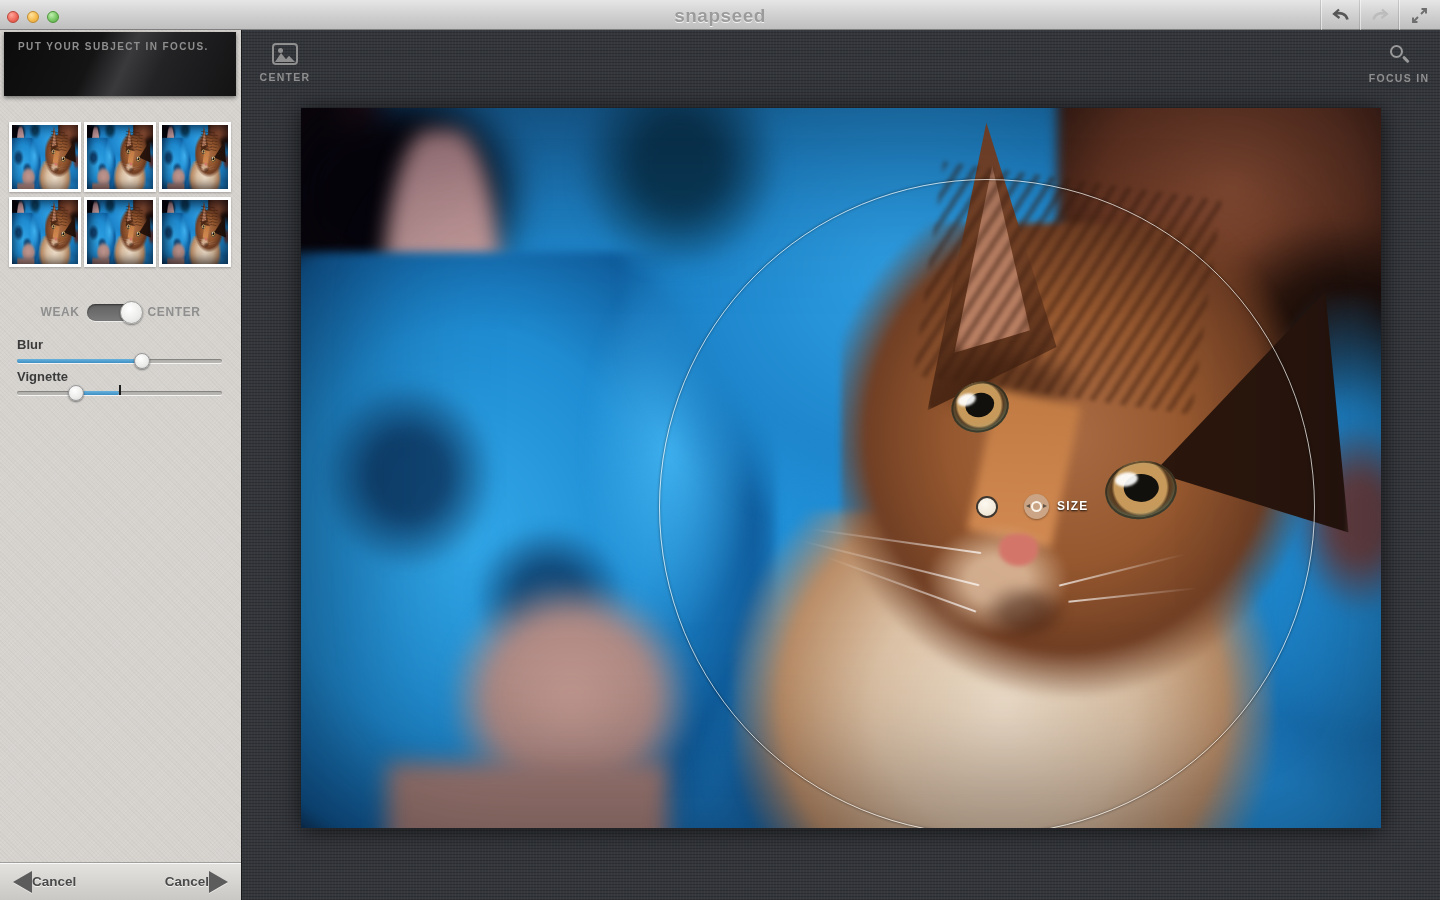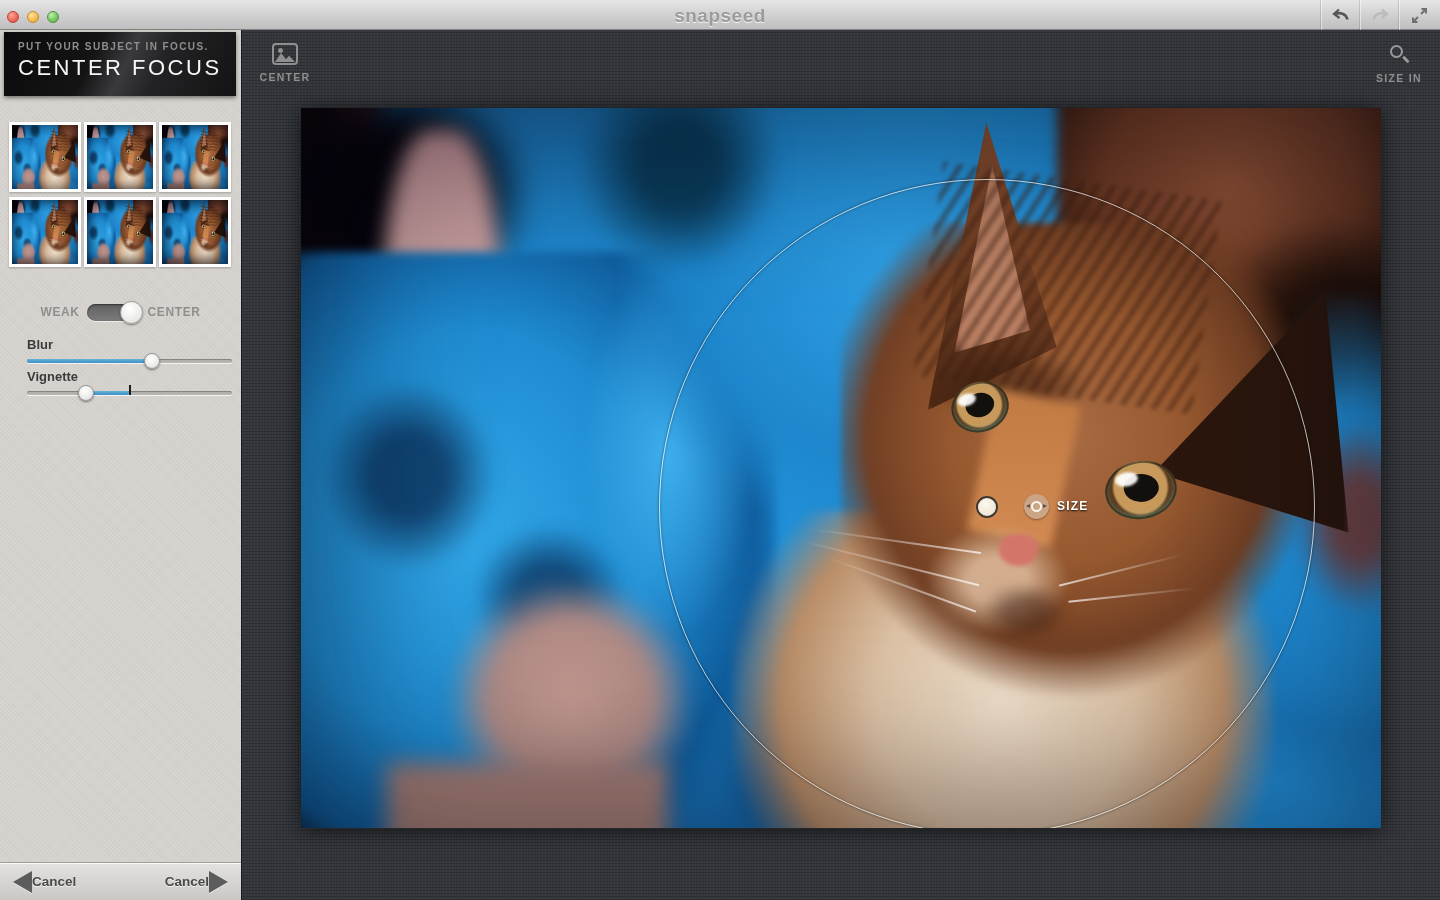--- a/index.html
+++ b/index.html
@@ -49,21 +49,21 @@
 
   .strength-row { position:absolute; left:0; top:269px; width:100%; height:26px;
     display:flex; align-items:center; justify-content:center; gap:7px; }
   .toggle-label { font-size:12px; font-weight:bold; letter-spacing:.6px; color:#8f8f8f; }
   .toggle { position:relative; width:54px; height:17px; border-radius:9px; cursor:pointer;
     background:linear-gradient(#606060,#7b7b7b); box-shadow:inset 0 1px 2px rgba(0,0,0,.5), 0 1px 0 rgba(255,255,255,.6); }
   .toggle-knob { position:absolute; right:-2px; top:-3px; width:23px; height:23px; border-radius:50%;
     background:radial-gradient(circle at 40% 32%, #ffffff, #ececea 60%, #d4d4d2);
     border:1px solid #9d9d9b; box-shadow:0 1px 2px rgba(0,0,0,.4); }
 
-  .slider-group { position:absolute; left:27px; width:205px; }
+  .slider-group { position:absolute; left:17px; width:205px; }
   .slider-label { font-size:13px; font-weight:bold; color:#3b3b3b; }
   .slider-track { position:relative; margin-top:7px; height:4px; border-radius:2px; background:#b7b5b1;
     box-shadow:inset 0 1px 1px rgba(0,0,0,.3), 0 1px 0 rgba(255,255,255,.75); cursor:pointer; }
   .slider-fill { position:absolute; left:0; top:0; height:100%; border-radius:2px;
     background:linear-gradient(#66b2dd,#3f8fc3); }
   .slider-knob { position:absolute; top:50%; width:16px; height:16px; border-radius:50%;
     transform:translate(-50%,-50%); cursor:pointer;
     background:radial-gradient(circle at 40% 32%, #ffffff, #ebebe9 60%, #d2d2d0);
     border:1px solid #98989a; box-shadow:0 1px 2px rgba(0,0,0,.45); }
   .center-tick { position:absolute; top:-6px; width:2px; height:10px; background:#1c1c1c; transform:translateX(-50%); }
@@ -234,21 +234,20 @@
         <svg width="17" height="17" viewBox="0 0 17 17">
           <path d="M10 7 L15 2 M10.5 2 H15 V6.5 M7 10 L2 15 M2 10.5 V15 H6.5" fill="none" stroke="#6e6e6e" stroke-width="1.9"></path>
         </svg>
       </div>
     </div>
   </div>
 
   <aside class="sidebar">
     <div class="filter-header">
       <div class="filter-sub">PUT YOUR SUBJECT IN FOCUS.</div>
-      <div class="filter-title">CENTER FOCUS</div>
     </div>
 
     <div class="preset-grid">
       <div class="preset-thumb">
           <div class="thumb-clip">
             <div class="cs">
   <div class="s-leftdark"></div>
   <div class="s-topleftdark"></div>
   <div class="s-pinkcol"></div>
   <div class="s-knit"></div>
@@ -544,21 +543,21 @@
           <span class="mtn"></span>
       </div>
       <div class="tool-label">CENTER</div>
     </div>
 
     <div class="tool-item tool-zoomin">
       <div class="mag-icon">
         <span class="lens"></span>
           <span class="handle"></span>
       </div>
-      <div class="tool-label">SIZE IN</div>
+      <div class="tool-label">FOCUS IN</div>
     </div>
 
     <div class="photo">
       <div class="cs">
   <div class="s-leftdark"></div>
   <div class="s-topleftdark"></div>
   <div class="s-pinkcol"></div>
   <div class="s-knit"></div>
   <div class="s-fold"></div>
   <div class="s-knitdark1"></div>

